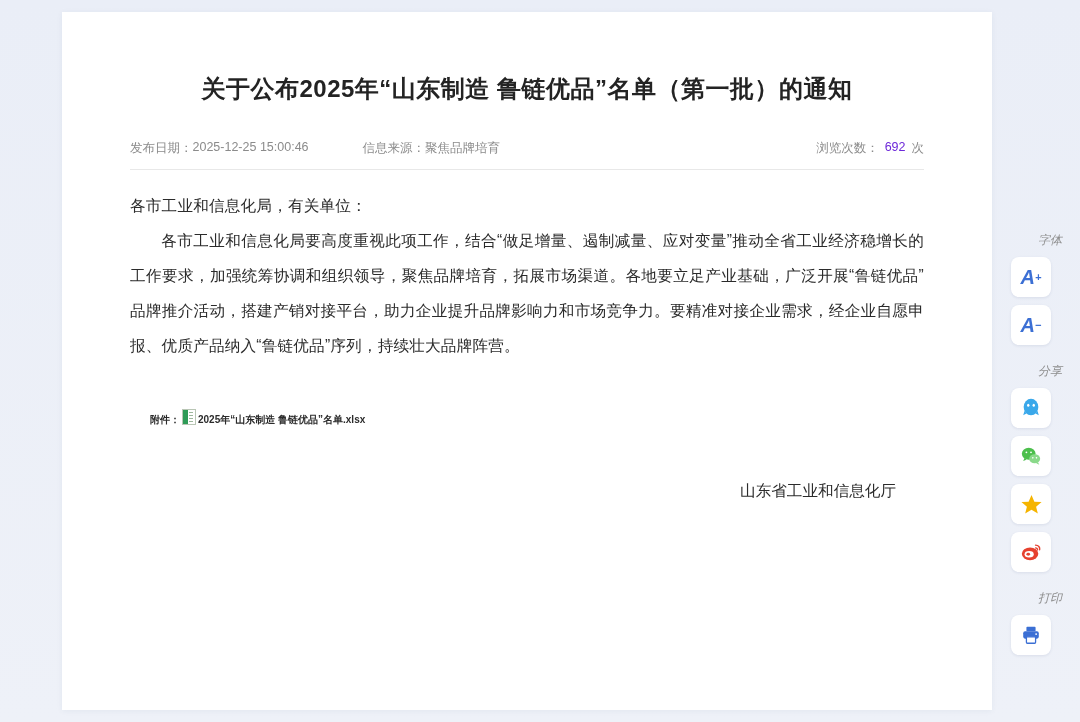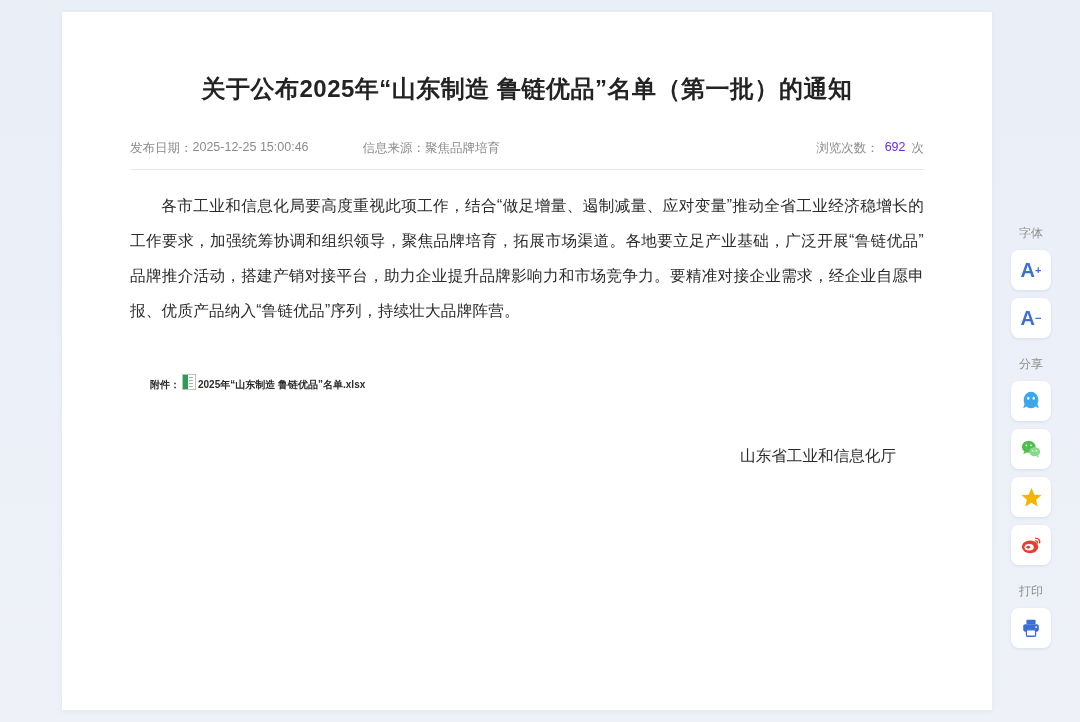--- a/index.html
+++ b/index.html
@@ -104,23 +104,24 @@
     font-size: 15.6px;
     line-height: 36px;
     color: #2b2b2b;
     padding-right: 28px;
   }
 
   
   .side-tools {
     position: absolute;
     right: 18px;
-    top: 225px;
+    top: 232px;
     width: 62px;
-    text-align: center;
+    text-align: right;
+    font-style: italic;
   }
   .tool-group { margin-bottom: 18px; }
   .tool-caption {
     font-size: 12px;
     color: #8d8d8d;
     margin-bottom: 8px;
   }
   .tool-btn {
     width: 40px;
     height: 40px;
@@ -160,20 +161,21 @@
         </span>
         <span class="meta-spacer"></span>
         <span class="meta-group">
           <span class="meta-label">浏览次数：</span>
           <span class="views-count">692</span>
           <span class="meta-label">次</span>
         </span>
       </div>
 
       <div class="body-text">
+        <p class="para">各市工业和信息化局，有关单位：</p>
         <p class="para indent">各市工业和信息化局要高度重视此项工作，结合“做足增量、遏制减量、应对变量”推动全省工业经济稳增长的工作要求，加强统筹协调和组织领导，聚焦品牌培育，拓展市场渠道。各地要立足产业基础，广泛开展“鲁链优品”品牌推介活动，搭建产销对接平台，助力企业提升品牌影响力和市场竞争力。要精准对接企业需求，经企业自愿申报、优质产品纳入“鲁链优品”序列，持续壮大品牌阵营。</p>
       </div>
 
       <div class="attach-row">
         <span>附件：</span><span class="xls-icon"></span><a href="#" style="color:#2b2b2b;text-decoration:none;">2025年“山东制造 鲁链优品”名单.xlsx</a>
       </div>
 
       <div class="sign">
         <div>山东省工业和信息化厅</div>
 

